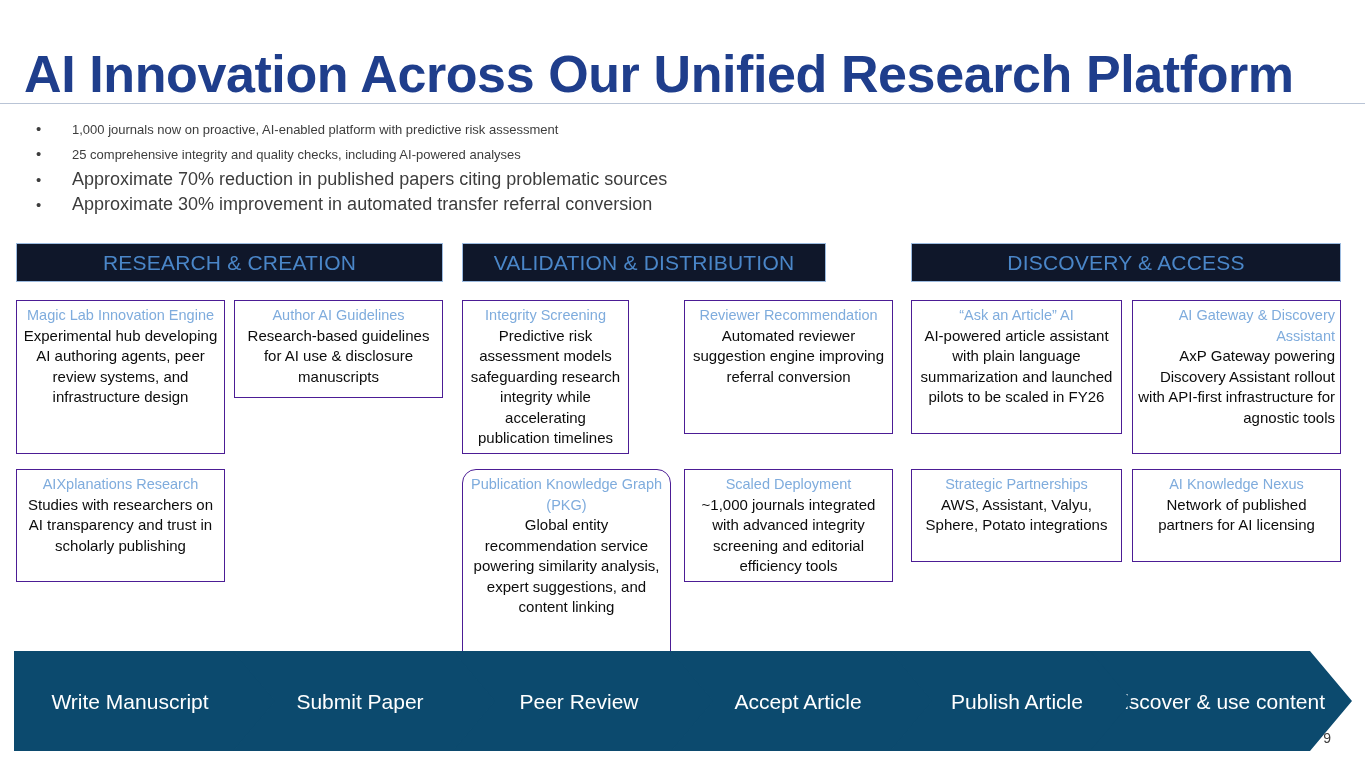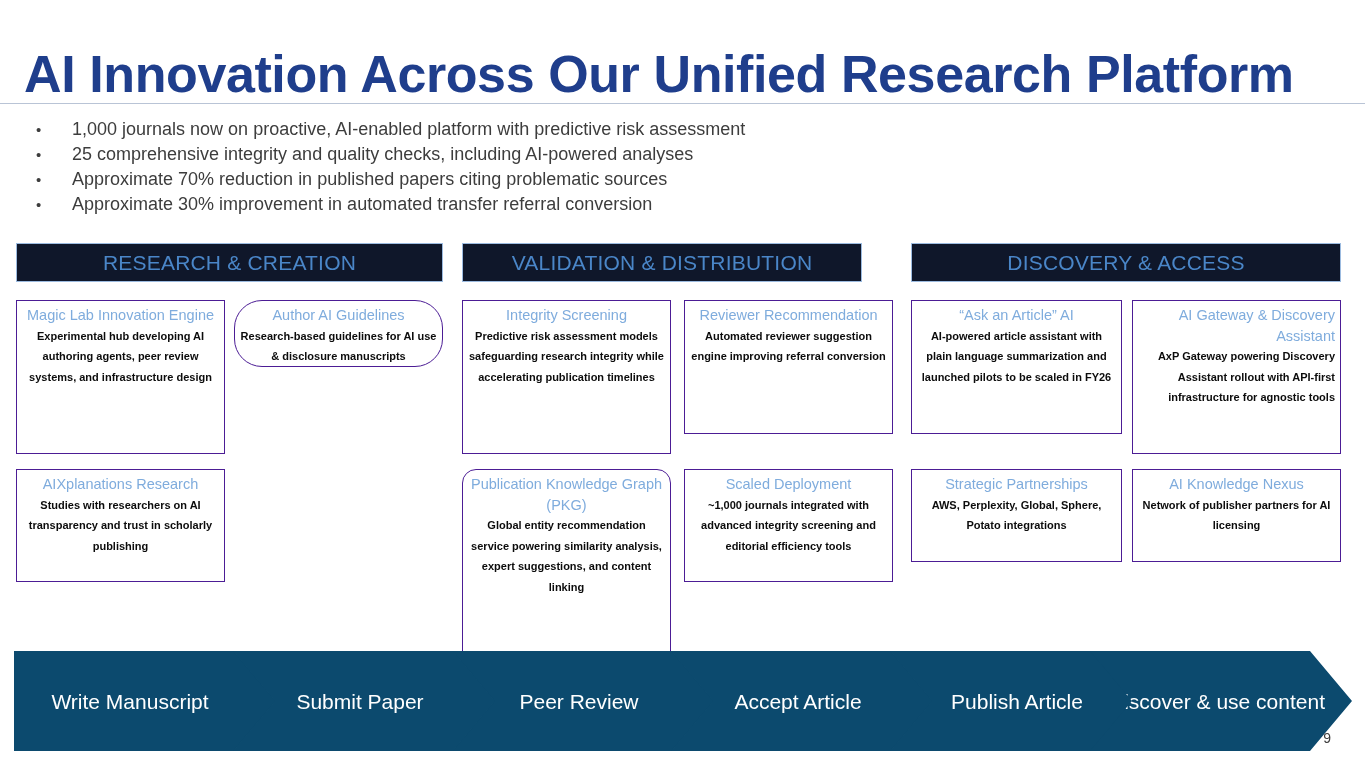--- a/index.html
+++ b/index.html
@@ -49,21 +49,21 @@
     color: #3d3d3d;
   }
   .bullet-dot {
     width: 36px;
     flex: 0 0 36px;
     font-size: 15px;
     color: #3d3d3d;
     line-height: 1;
   }
   .bullet-text { white-space: nowrap; }
-  .bullets .big .bullet-text { font-size: 18px; line-height: 24px; }
+  .bullets .big .bullet-text { font-size: 13px; line-height: 24px; }
   .bullets .big .bullet-dot  { line-height: 24px; }
   .bullets .sm  .bullet-text { font-size: 18px; line-height: 24px; }
   .bullets .sm  .bullet-dot  { line-height: 24px; }
 
   
   .col-head {
     position: absolute;
     height: 39px;
     box-sizing: border-box;
     border: 1px solid #9cbbe0;
@@ -87,24 +87,23 @@
     overflow: hidden;
   }
   .card-title {
     color: #7FACDD;
     font-size: 14.5px;
     line-height: 20.5px;
     display: block;
   }
   .card-body {
     color: #0c0c0c;
-    font-size: 11px;
+    font-size: 15px;
     line-height: 20.5px;
     display: block;
-    font-weight: bold;
   }
 
   
   .chev-bar {
     position: absolute;
     left: 14px;
     top: 651px;
     width: 1338px;
     height: 100px;
   }
@@ -159,37 +158,37 @@
     <span class="bullet-dot">•</span>
     <span class="bullet-text">Approximate 70% reduction in published papers citing problematic sources</span>
   </div>
   <div class="bullet-row sm">
     <span class="bullet-dot">•</span>
     <span class="bullet-text">Approximate 30% improvement in automated transfer referral conversion</span>
   </div>
 </div>
 
 <div class="col-head" style="left:16px;  top:243px; width:427px;">RESEARCH &amp; CREATION</div>
-<div class="col-head" style="left:462px; top:243px; width:400px;">VALIDATION &amp; DISTRIBUTION</div>
+<div class="col-head" style="left:462px; top:243px; width:364px;">VALIDATION &amp; DISTRIBUTION</div>
 <div class="col-head" style="left:911px; top:243px; width:430px;text-align:right;">DISCOVERY &amp; ACCESS</div>
 
 <div class="card" style="left:16px; top:300px; width:209px; height:154px;">
   <span class="card-title">Magic Lab Innovation Engine</span>
   <span class="card-body">Experimental hub developing AI authoring agents, peer review systems, and infrastructure design</span>
 </div>
-<div class="card" style="left:234px; top:300px; width:209px; height:67px;border-radius:28px;">
+<div class="card" style="left:234px; top:300px; width:209px; height:98px;">
   <span class="card-title">Author AI Guidelines</span>
   <span class="card-body">Research-based guidelines for AI use &amp; disclosure manuscripts</span>
 </div>
 <div class="card" style="left:16px; top:469px; width:209px; height:113px;">
   <span class="card-title">AIXplanations Research</span>
   <span class="card-body">Studies with researchers on AI transparency and trust in scholarly publishing</span>
 </div>
 
-<div class="card" style="left:462px; top:300px; width:209px; height:154px;">
+<div class="card" style="left:462px; top:300px; width:167px; height:154px;">
   <span class="card-title">Integrity Screening</span>
   <span class="card-body">Predictive risk assessment models safeguarding research integrity while accelerating publication timelines</span>
 </div>
 <div class="card" style="left:684px; top:300px; width:209px; height:134px;">
   <span class="card-title">Reviewer Recommendation</span>
   <span class="card-body">Automated reviewer suggestion engine improving referral conversion</span>
 </div>
 <div class="card" style="left:462px; top:469px; width:209px; height:210px;border-radius:14px;">
   <span class="card-title">Publication Knowledge Graph (PKG)</span>
   <span class="card-body">Global entity recommendation service powering similarity analysis, expert suggestions, and content linking</span>
@@ -202,25 +201,25 @@
 <div class="card" style="left:911px; top:300px; width:211px; height:134px;">
   <span class="card-title">“Ask an Article” AI</span>
   <span class="card-body">AI-powered article assistant with plain language summarization and launched pilots to be scaled in FY26</span>
 </div>
 <div class="card" style="left:1132px; top:300px; width:209px; height:154px;text-align:right;">
   <span class="card-title">AI Gateway &amp; Discovery Assistant</span>
   <span class="card-body">AxP Gateway powering Discovery Assistant rollout with API-first infrastructure for agnostic tools</span>
 </div>
 <div class="card" style="left:911px; top:469px; width:211px; height:93px;">
   <span class="card-title">Strategic Partnerships</span>
-  <span class="card-body">AWS, Perplexity, Global, Sphere, Potato integrations</span>
+  <span class="card-body">AWS, Assistant, Valyu, Sphere, Potato integrations</span>
 </div>
 <div class="card" style="left:1132px; top:469px; width:209px; height:93px;">
   <span class="card-title">AI Knowledge Nexus</span>
-  <span class="card-body">Network of publisher partners for AI licensing</span>
+  <span class="card-body">Network of published partners for AI licensing</span>
 </div>
 
 <div class="chev-bar">
   <div class="chev chev-first" style="left:0px;   width:262px;">
     <span class="chev-label">Write Manuscript</span>
   </div>
   <div class="chev chev-mid" style="left:438px; width:262px;">
     <span class="chev-label">Peer Review</span>
   </div>
   <div class="chev chev-mid" style="left:219px; width:262px;">

